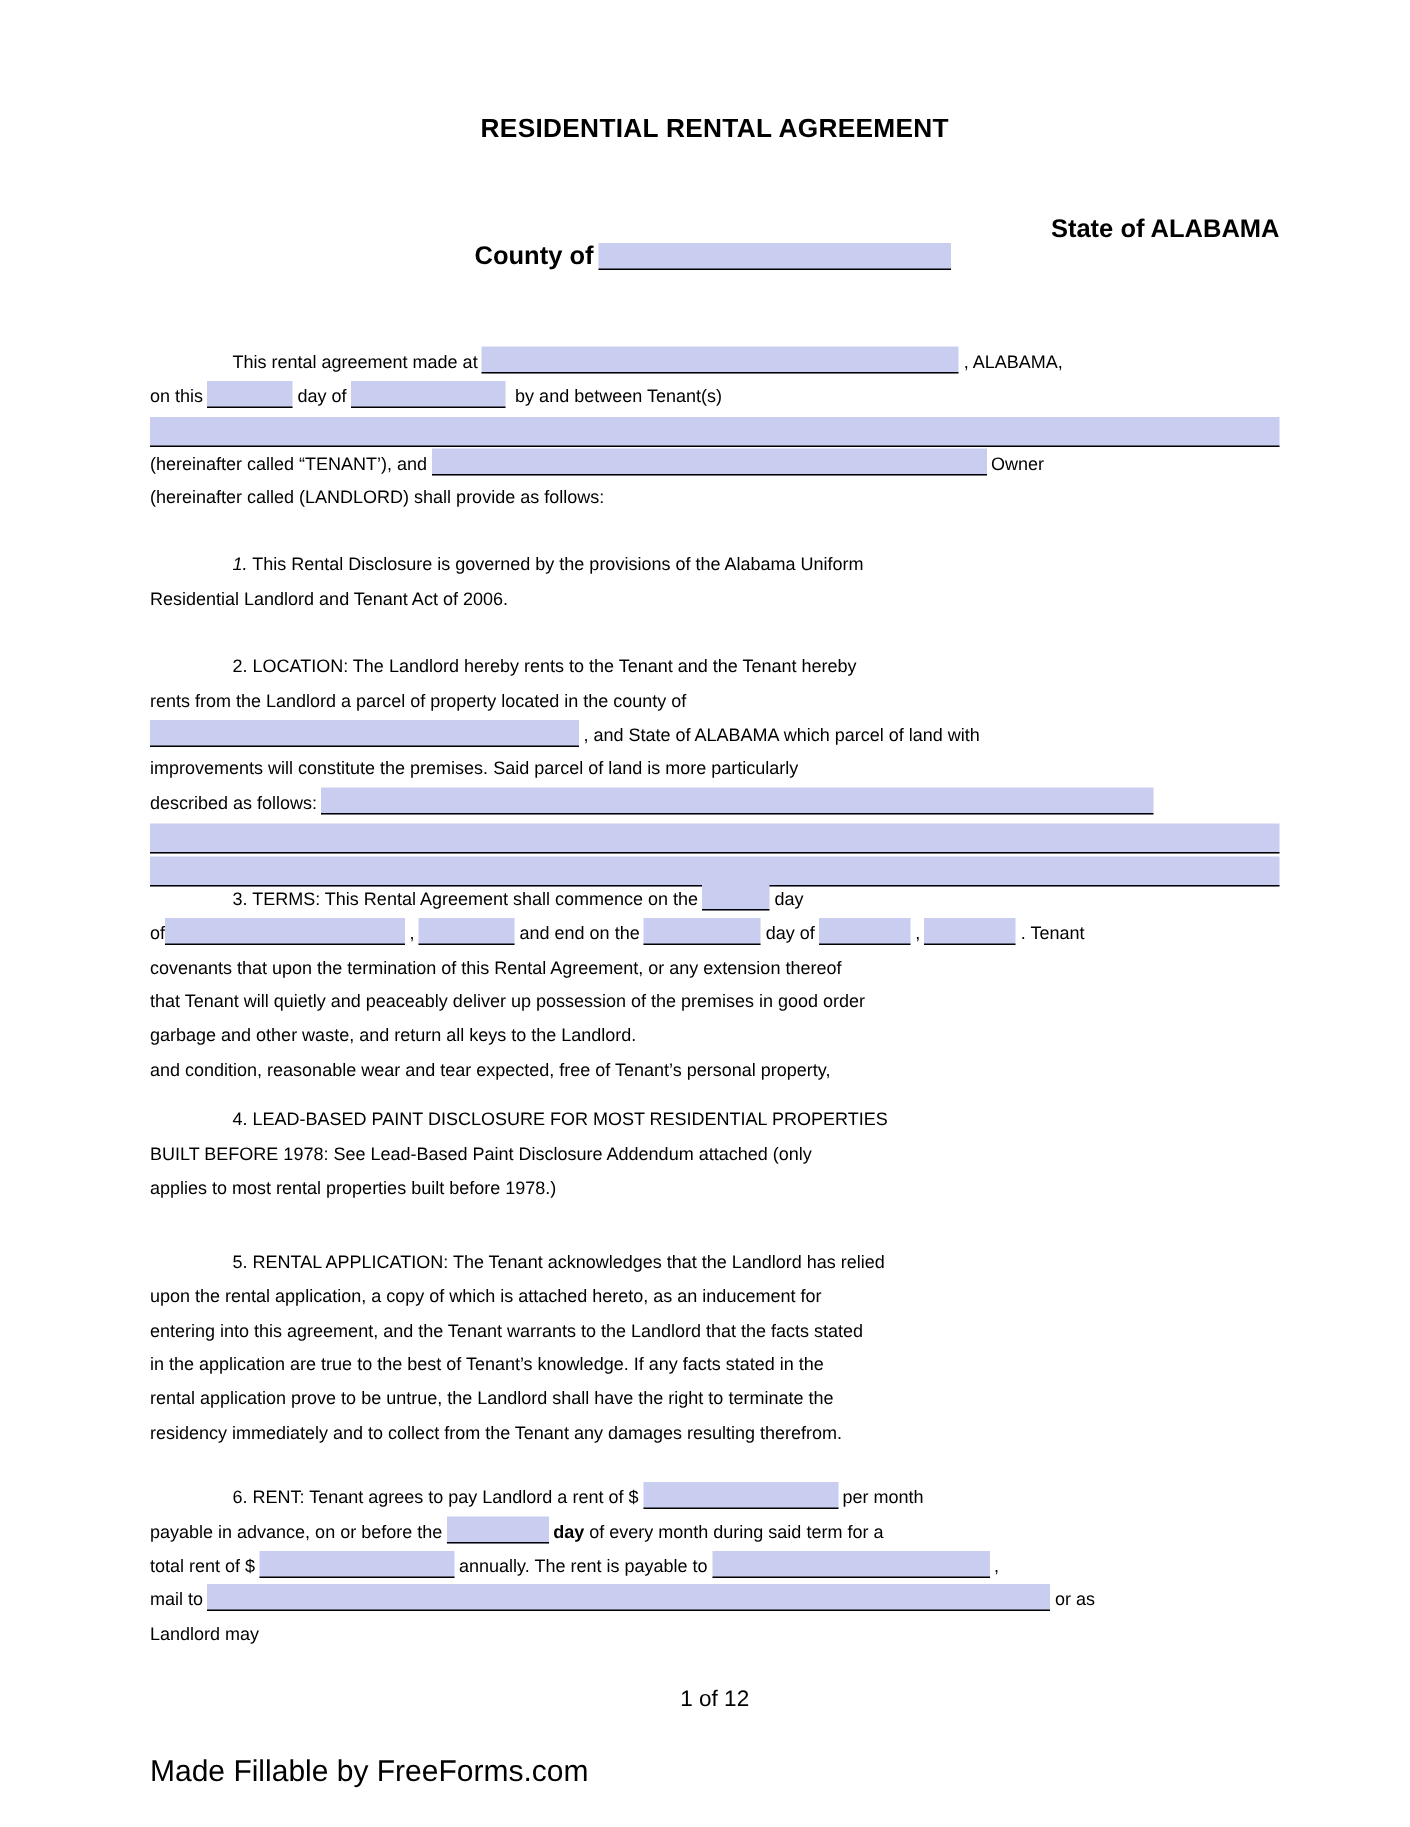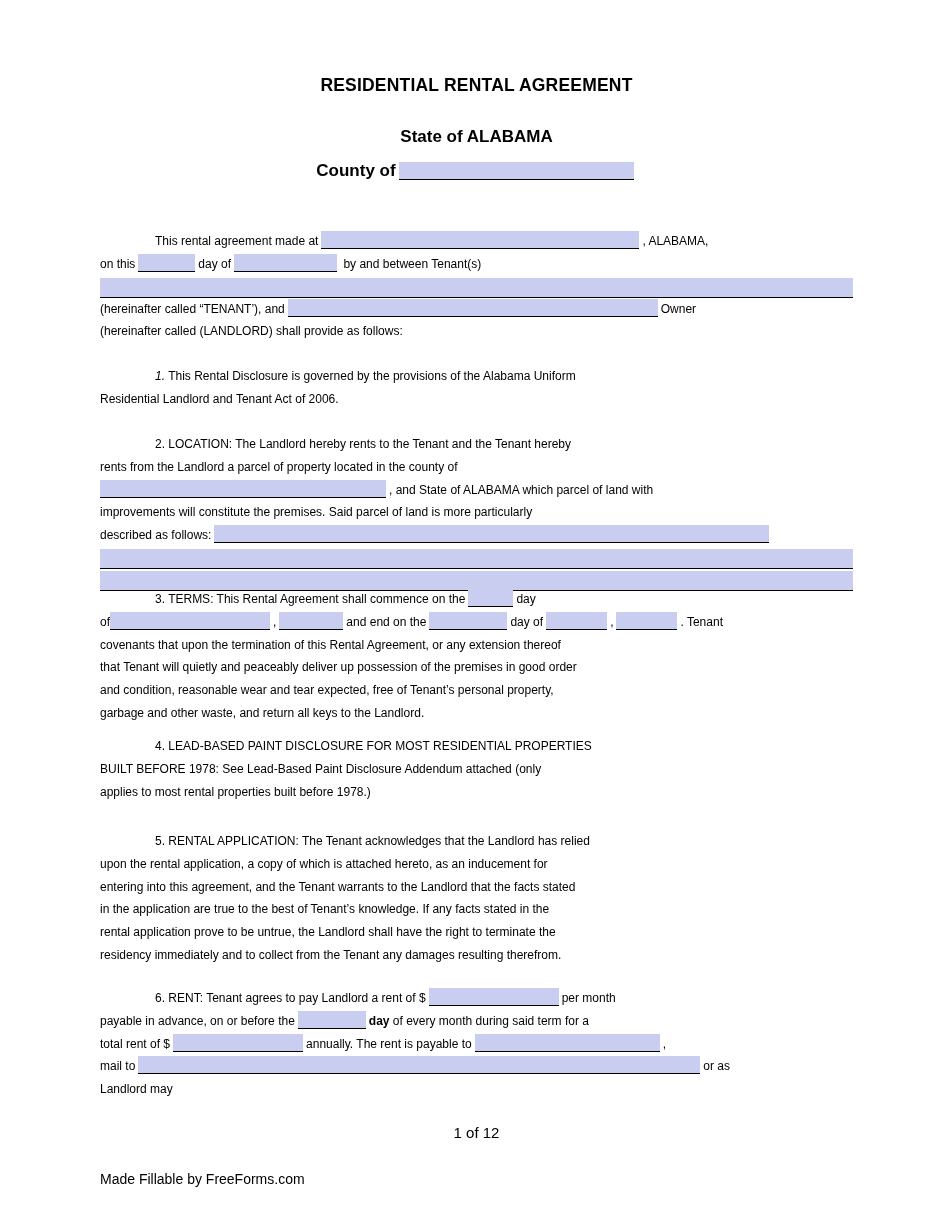--- a/index.html
+++ b/index.html
@@ -26,32 +26,32 @@
     vertical-align:-4px;
     margin:0 3px;
   }
   .rowfield {
     height:20px;
     background:#c9cef1;
     border-bottom:1px solid #000;
     margin-top:2px;
   }
   .pagenum { font-size:15px;text-align:right; }
-  .credit  { font-size:14px; }
+  .credit  { font-size:20px; }
 </style>
 </head>
 <body>
 
 <div class="page">
 
   <div class="content-abs center" style="top:74px;">
     <div class="line title-line">RESIDENTIAL RENTAL AGREEMENT</div>
   </div>
 
-  <div class="content-abs center" style="top:127px;">
+  <div class="content-abs center" style="top:143px;text-align:right;">
     <span class="hdr-line">State of ALABAMA</span>
   </div>
   <div class="content-abs center" style="top:161px;">
     <span class="hdr-line">County of</span><span class="f" style="width:235px;"></span>
   </div>
 
   <div class="content-abs" style="top:230px;">
     <div class="line ind">
       <span>This rental agreement made at</span><span class="f" style="width:318px;"></span><span>, ALABAMA,</span>
     </div>
@@ -104,22 +104,22 @@
 
   <div class="content-abs" style="top:588px;">
     <div class="line ind">
       <span>3. TERMS: This Rental Agreement shall commence on the</span><span class="f" style="width:45px;"></span><span>day</span>
     </div>
     <div class="line">
       <span>of</span><span class="f" style="width:160px;margin-left:0;"></span><span>,</span><span class="f" style="width:64px;"></span><span>and end on the</span><span class="f" style="width:78px;"></span><span>day of</span><span class="f" style="width:61px;"></span><span>,</span><span class="f" style="width:61px;"></span><span>. Tenant</span>
     </div>
     <div class="line"><span>covenants that upon the termination of this Rental Agreement, or any extension thereof</span></div>
     <div class="line"><span>that Tenant will quietly and peaceably deliver up possession of the premises in good order</span></div>
+    <div class="line"><span>garbage and other waste, and return all keys to the Landlord.</span></div>
     <div class="line"><span>and condition, reasonable wear and tear expected, free of Tenant’s personal property,</span></div>
-    <div class="line"><span>garbage and other waste, and return all keys to the Landlord.</span></div>
   </div>
 
   <div class="content-abs" style="top:735px;">
     <div class="line ind"><span>4. LEAD-BASED PAINT DISCLOSURE FOR MOST RESIDENTIAL PROPERTIES</span></div>
     <div class="line"><span>BUILT BEFORE 1978: See Lead-Based Paint Disclosure Addendum attached (only</span></div>
     <div class="line"><span>applies to most rental properties built before 1978.)</span></div>
   </div>
 
   <div class="content-abs" style="top:830px;">
     <div class="line ind"><span>5. RENTAL APPLICATION: The Tenant acknowledges that the Landlord has relied</span></div>

